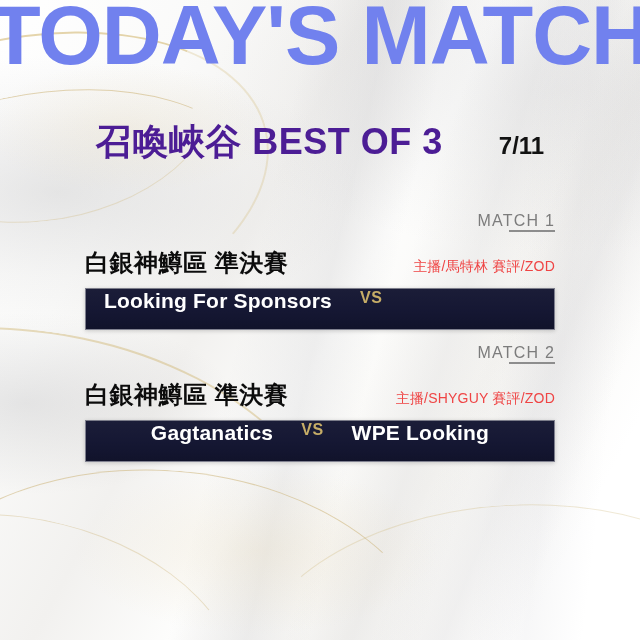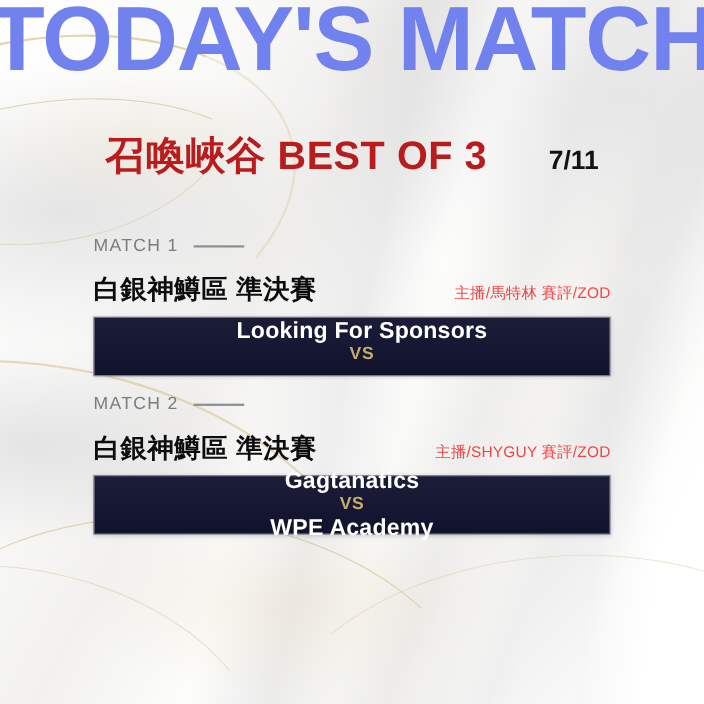--- a/index.html
+++ b/index.html
@@ -85,21 +85,21 @@
     top: 118px;
     left: 0;
     right: 0;
     display: flex;
     align-items: baseline;
     justify-content: center;
   }
   .subtitle {
     font-size: 36px;
     font-weight: bold;
-    color: #b91c1c;
+    color: #4c1d95;
     letter-spacing: 0.5px;
     white-space: nowrap;
   }
   .date-badge {
     font-size: 24px;
     font-weight: bold;
     color: #121212;
     margin-left: 56px;
     letter-spacing: 0px;
   }
@@ -108,23 +108,24 @@
   .matches {
     position: absolute;
     top: 212px;
     left: 85px;
     width: 470px;
   }
   .match-block { margin-bottom: 14px; }
 
   .match-tag-row {
     display: flex;
-    align-items: center;
+    align-items: flex-end;
     height: 24px;
     margin-bottom: 4px;
+    flex-direction: column;
   }
   .match-tag {
     font-size: 16px;
     color: #7c7c7c;
     letter-spacing: 1.2px;
     font-weight: 400;
   }
   .match-rule {
     width: 46px;
     height: 2px;
@@ -149,28 +150,27 @@
     font-size: 14px;
     color: #ef4444;
     letter-spacing: 0.2px;
     white-space: nowrap;
     padding-bottom: 3px;
     margin-top: 18px;
   }
 
   .vs-bar {
     margin-top: 8px;
-    height: 54px;
+    height: 42px;
     background: linear-gradient(180deg, #1b1d38 0%, #151733 55%, #11132b 100%);
     border: 1px solid rgba(255,255,255,0.45);
     box-shadow: 0 1px 4px rgba(0,0,0,0.18);
     display: flex;
-    align-items: center;
+    align-items: flex-start;
     box-sizing: border-box;
-    flex-direction: column;
   }
   .vs-bar.align-left { justify-content: flex-start; padding-left: 18px; }
   .vs-bar.align-center { justify-content: center; }
 
   .team {
     font-size: 21px;
     font-weight: bold;
     color: #ffffff;
     letter-spacing: 0.2px;
     white-space: nowrap;
@@ -231,18 +231,18 @@
         <span class="match-tag">MATCH 2</span>
         <span class="match-rule"></span>
       </div>
       <div class="stage-row">
         <span class="stage-name">白銀神鱒區 準決賽</span>
         <span class="casters">主播/SHYGUY 賽評/ZOD</span>
       </div>
       <div class="vs-bar align-center">
         <span class="team">Gagtanatics</span>
         <span class="vs-word">VS</span>
-        <span class="team">WPE Academy</span>
+        <span class="team">WPE Looking</span>
       </div>
     </div>
 
   </div>
 </div>
 
 </body></html>

